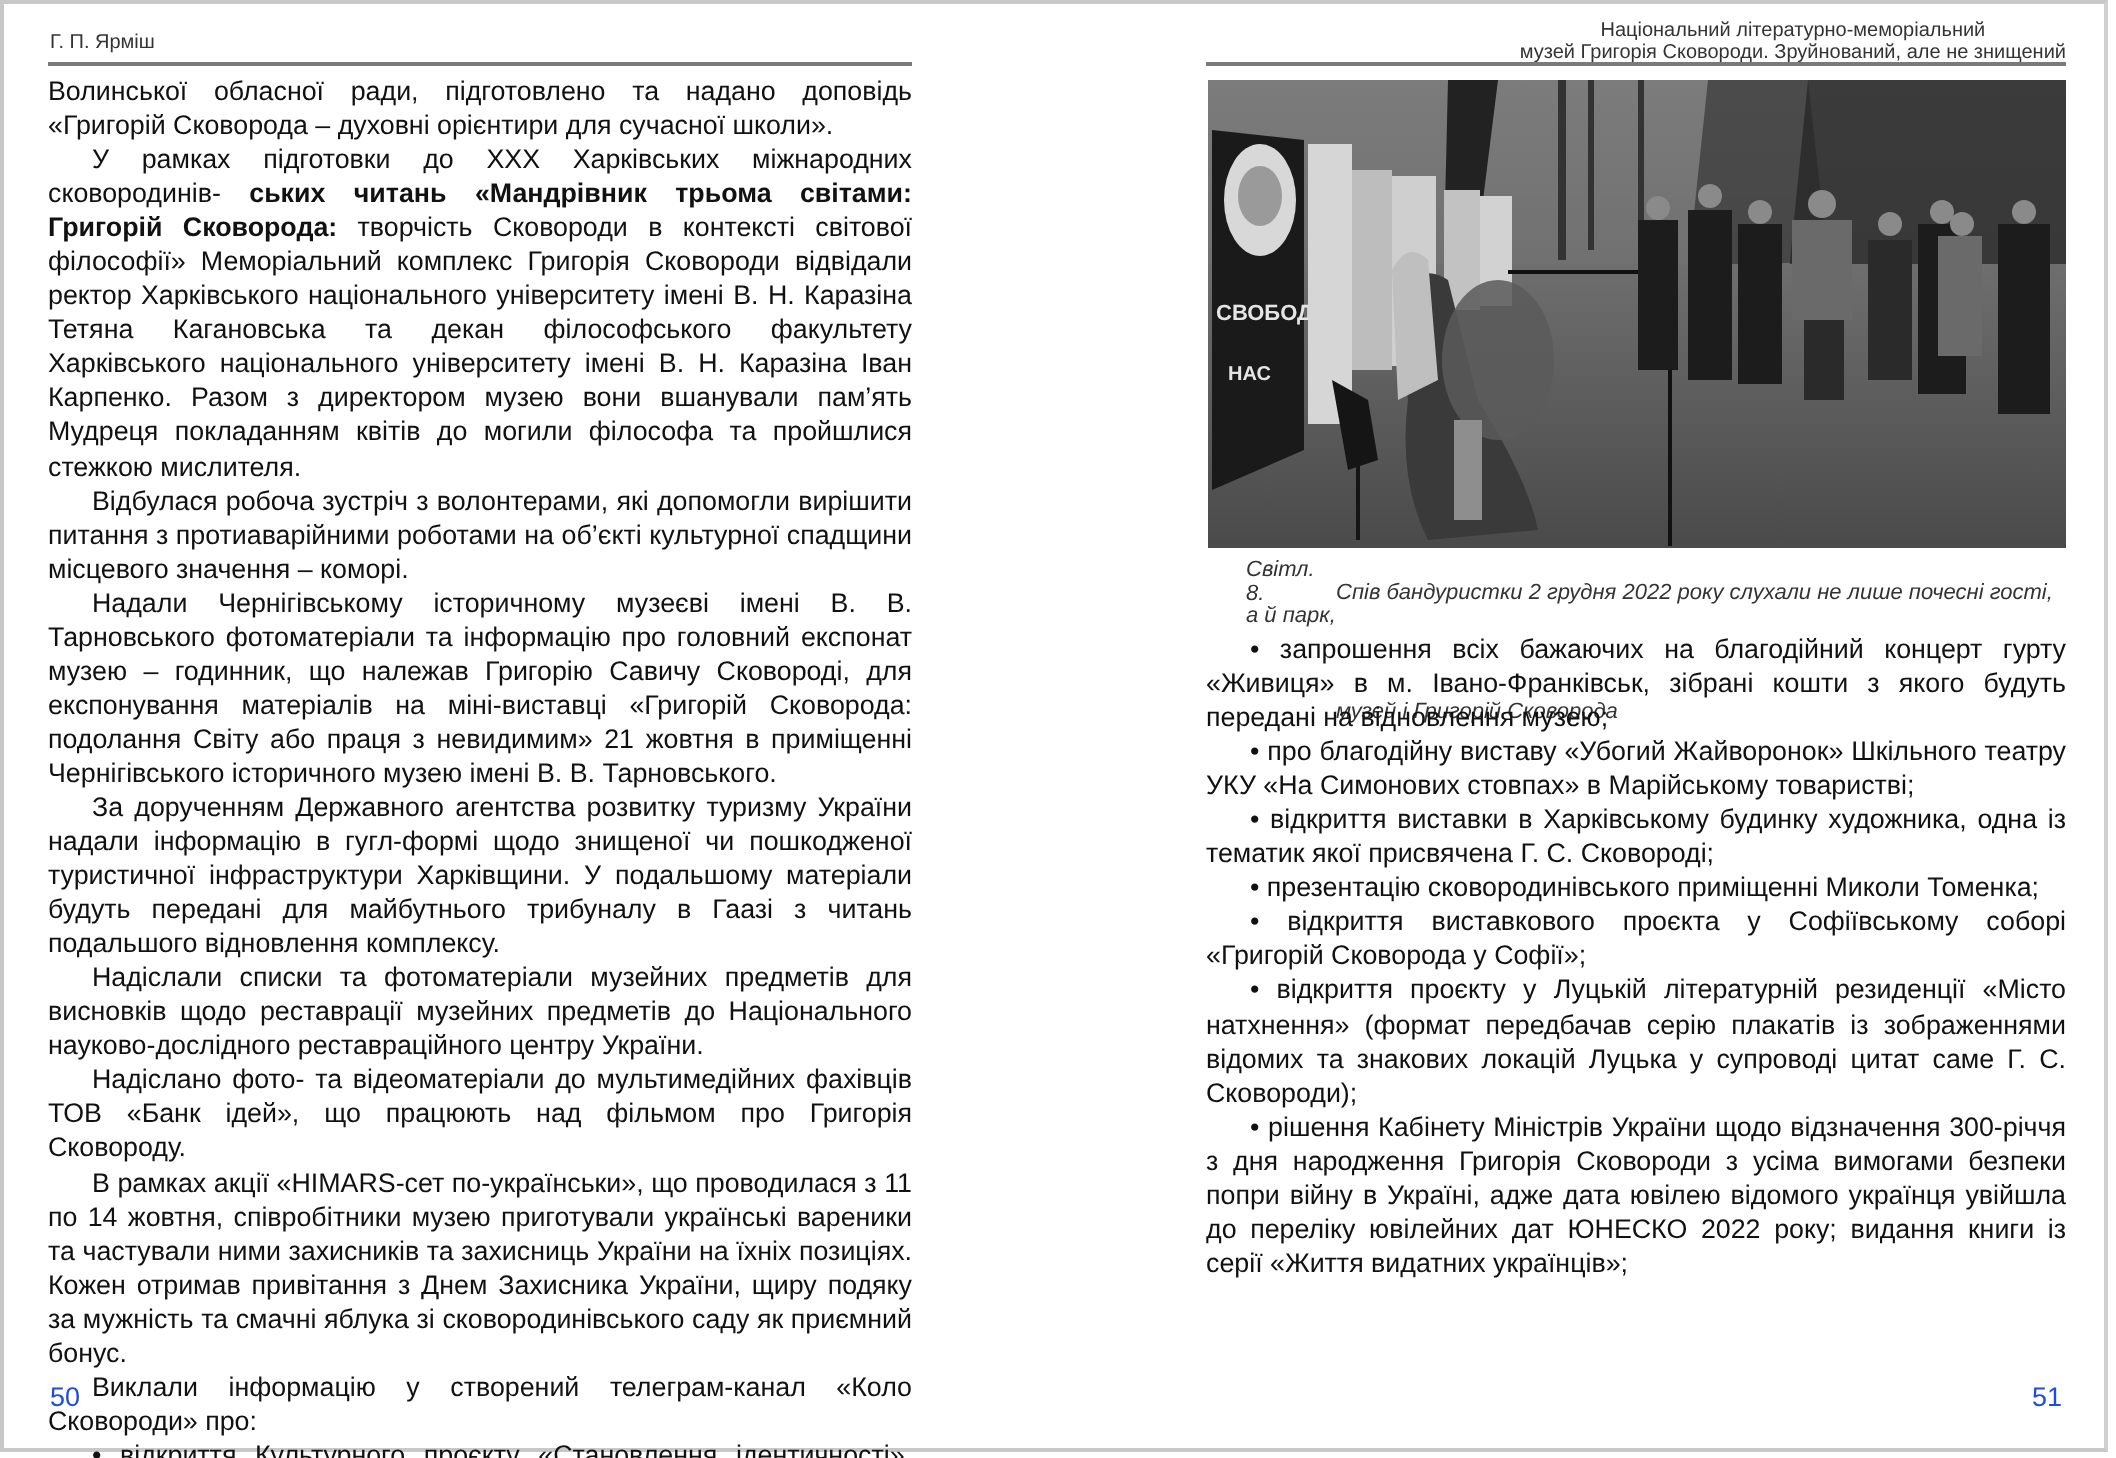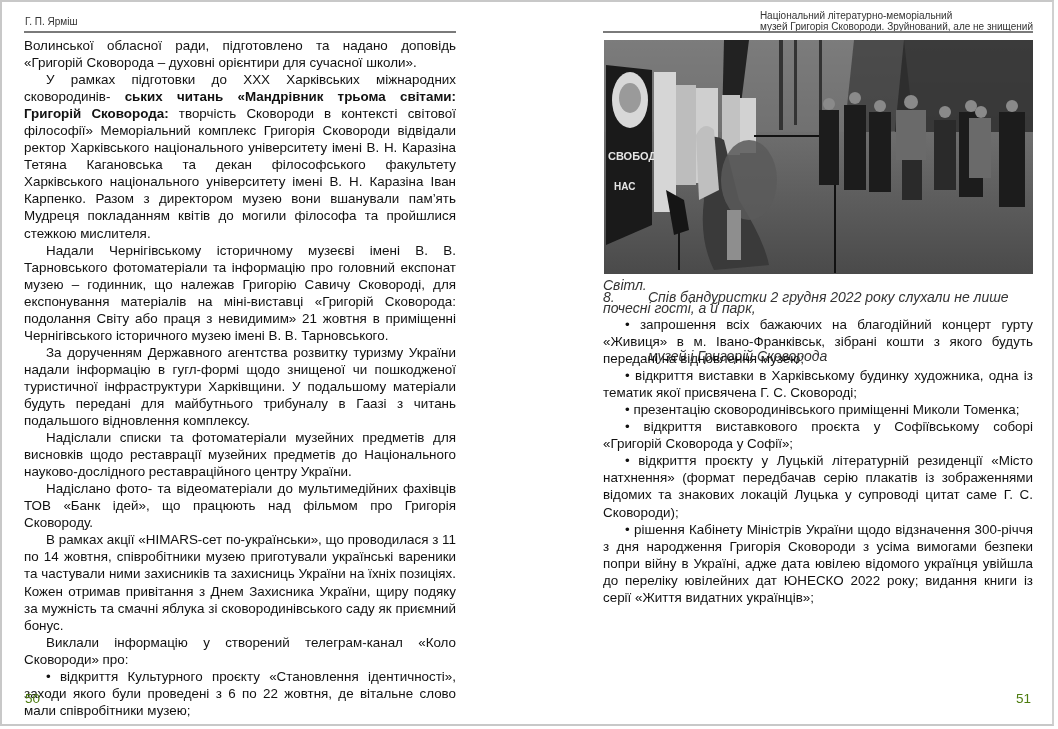--- a/index.html
+++ b/index.html
@@ -6,52 +6,53 @@
   body { width: 1058px; height: 729px; position: relative; overflow: hidden;
          font-family: "Liberation Sans", sans-serif; color: #111; }
   .frame { position: absolute; left: 0; top: 0; width: 1054px; height: 726px;
            border-top: 2px solid #c8c8c8; border-bottom: 2px solid #c8c8c8;
            border-left: 2px solid #c8c8c8; border-right: 2px solid #d0d0d0; box-sizing: border-box; }
   .page { position: absolute; top: 0; height: 729px; }
   .page.left { left: 24px; width: 432px; }
   .page.right { left: 603px; width: 430px; }
   .running-head { font-size: 10px; color: #333; line-height: 11px; }
   .page.left .running-head { position: absolute; top: 16px; left: 1px; }
-  .page.right .running-head { position: absolute; top: 10px; right: 0; text-align: left; }
+  .page.right .running-head { position: absolute; top: 10px; right: 0; text-align: center; }
   .head-rule { position: absolute; left: 0; right: 0; height: 2px; background: #7a7a7a; }
   .page.left .head-rule { top: 31px; }
   .page.right .head-rule { top: 31px; }
   .body { position: absolute; left: 0; right: 0; font-size: 13.4px; line-height: 17.05px;
           text-align: justify; }
   .page.left .body { top: 37px; }
   .page.right .body { top: 316px; }
   .body p { margin: 0; text-indent: 0; }
   .body p.ind { text-indent: 22px; }
   .bold { font-weight: bold; }
-  .folio { position: absolute; top: 691px; font-size: 13.5px; color: #4d7c0f; }
+  .folio { position: absolute; top: 691px; font-size: 13.5px; color: #1d4ed8; }
   .page.left .folio { left: 1px; }
   .page.right .folio { right: 2px; text-align: right; }
   .photo { position: absolute; left: 1px; top: 40px; width: 429px; height: 234px; overflow: hidden;
            background: #5a5a5a; }
-  .caption { position: absolute; top: 280px; left: 0; font-style: italic; font-size: 14px;
+  .caption { position: absolute; top: 280px; left: 20px; font-style: italic; font-size: 11px;
              line-height: 11.5px; color: #333; }
   .caption .num { display: inline-block; width: 45px; }
   .caption .line2 { padding-left: 45px; margin-top: 36px; }
 </style>
 </head>
 <body>
 
 <div class="frame"></div>
 
 <div class="page left">
   <div class="running-head">Г. П. Ярміш</div>
   <div class="head-rule"></div>
   <div class="body">
     <p>Волинської обласної ради,  підготовлено та надано доповідь «Григорій Сковорода – духовні орієнтири для сучасної школи».</p>
     <p class="ind"><span>У рамках підготовки до XXX Харківських міжнародних сковородинів-</span> <span class="bold">ських читань «Мандрівник трьома світами: Григорій Сковорода:</span><span> творчість Сковороди в контексті світової філософії» Меморіальний комплекс Григорія Сковороди відвідали ректор Харківського національного університету імені В. Н. Каразіна Тетяна Кагановська та декан філософського факультету Харківського національного університету імені В. Н. Каразіна Іван Карпенко. Разом з директором музею вони вшанували пам’ять Мудреця покладанням квітів до могили філософа та пройшлися стежкою мислителя.</span></p>
+    <p class="ind">Відбулася робоча зустріч з волонтерами, які допомогли вирішити питання з протиаварійними роботами на об’єкті культурної спадщини місцевого значення – коморі.</p>
     <p class="ind">Надали Чернігівському історичному музеєві імені В. В. Тарновського фотоматеріали та інформацію про головний експонат музею – годинник, що належав Григорію Савичу Сковороді, для експонування матеріалів на міні-виставці «Григорій Сковорода: подолання Світу або праця з невидимим» 21 жовтня в приміщенні Чернігівського історичного музею імені В. В. Тарновського.</p>
     <p class="ind">За дорученням Державного агентства розвитку туризму України надали інформацію в гугл-формі щодо знищеної чи пошкодженої туристичної інфраструктури Харківщини. У подальшому матеріали будуть передані для майбутнього трибуналу в Гаазі з читань подальшого відновлення комплексу.</p>
     <p class="ind">Надіслали списки та фотоматеріали музейних предметів для висновків щодо реставрації музейних предметів до Національного науково-дослідного реставраційного центру України.</p>
     <p class="ind">Надіслано фото- та відеоматеріали до мультимедійних фахівців ТОВ «Банк ідей», що працюють над фільмом про Григорія Сковороду.</p>
     <p class="ind">В рамках акції «HIMARS-сет по-українськи», що проводилася з 11 по 14 жовтня, співробітники музею приготували українські вареники та частували ними захисників та захисниць України на їхніх позиціях. Кожен отримав привітання з Днем Захисника України, щиру подяку за мужність та смачні яблука зі сковородинівського саду як приємний бонус.</p>
     <p class="ind">Виклали інформацію у створений телеграм-канал «Коло Сковороди» про:</p>
     <p class="ind">• відкриття Культурного проєкту «Становлення ідентичності», заходи якого були проведені з 6 по 22 жовтня, де вітальне слово мали співробітники музею;</p>
 
   </div>
   <div class="folio">50</div>
@@ -138,20 +139,21 @@
     </svg>
   </div>
 
   <div class="caption">
     <div><span class="num">Світл. 8.</span><span>Спів бандуристки 2 грудня 2022 року слухали не лише почесні  гості, а й парк,</span></div>
     <div class="line2">музей і Григорій Сковорода</div>
   </div>
 
   <div class="body">
     <p class="ind">• запрошення всіх бажаючих на благодійний концерт гурту «Живиця» в м. Івано-Франківськ, зібрані кошти з якого будуть передані на відновлення музею;</p>
+    <p class="ind">• про благодійну виставу «Убогий Жайворонок» Шкільного театру УКУ «На Симонових стовпах» в Марійському товаристві;</p>
     <p class="ind">• відкриття виставки в Харківському будинку художника, одна із тематик якої присвячена Г. С. Сковороді;</p>
     <p class="ind">• презентацію сковородинівського приміщенні Миколи Томенка;</p>
     <p class="ind">• відкриття виставкового проєкта у Софіївському соборі «Григорій Сковорода у Софії»;</p>
     <p class="ind">• відкриття проєкту у Луцькій літературній резиденції «Місто натхнення» (формат передбачав серію плакатів із зображеннями відомих та знакових локацій Луцька у супроводі цитат саме Г. С. Сковороди);</p>
     <p class="ind">• рішення Кабінету Міністрів України щодо відзначення 300-річчя з дня народження Григорія Сковороди з усіма вимогами безпеки попри війну в Україні, адже дата ювілею відомого українця увійшла до переліку ювілейних дат ЮНЕСКО 2022 року; видання книги із серії «Життя видатних українців»;</p>
   </div>
   <div class="folio">51</div>
 </div>
 
 </body></html>

